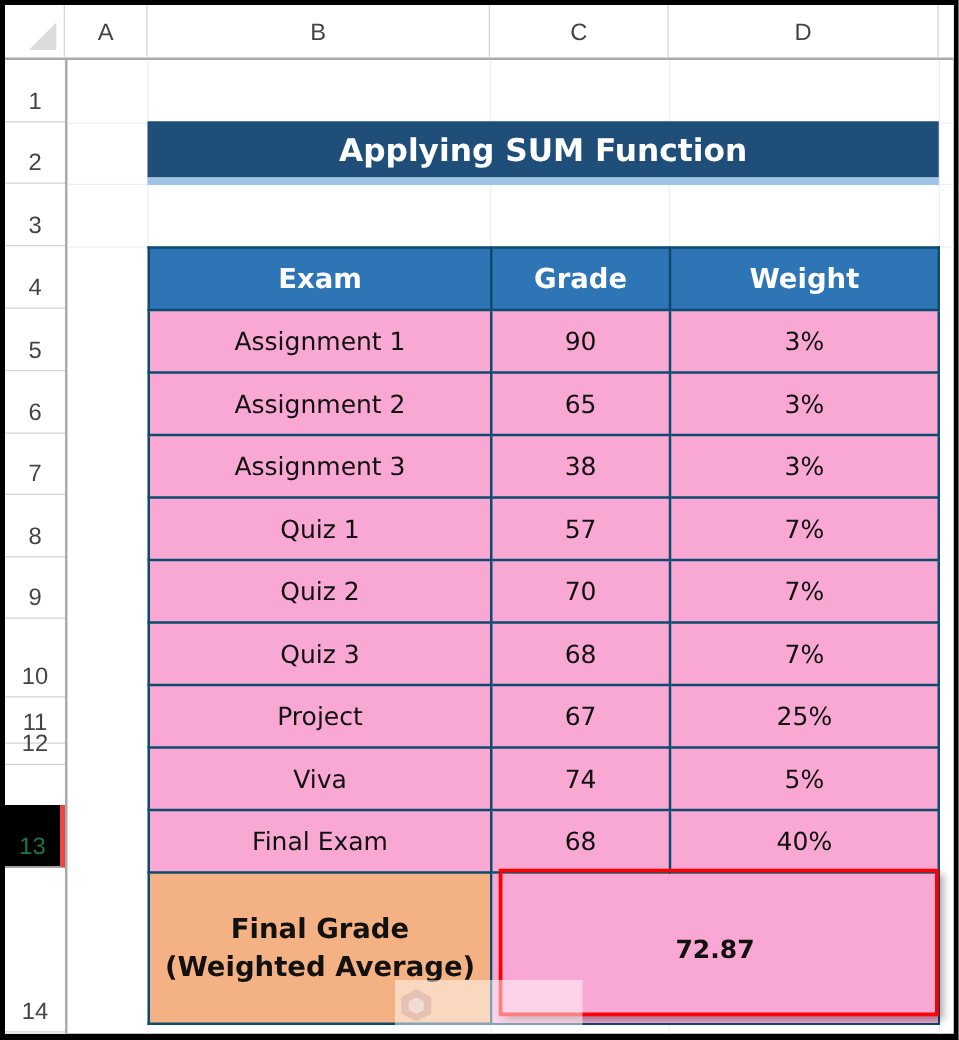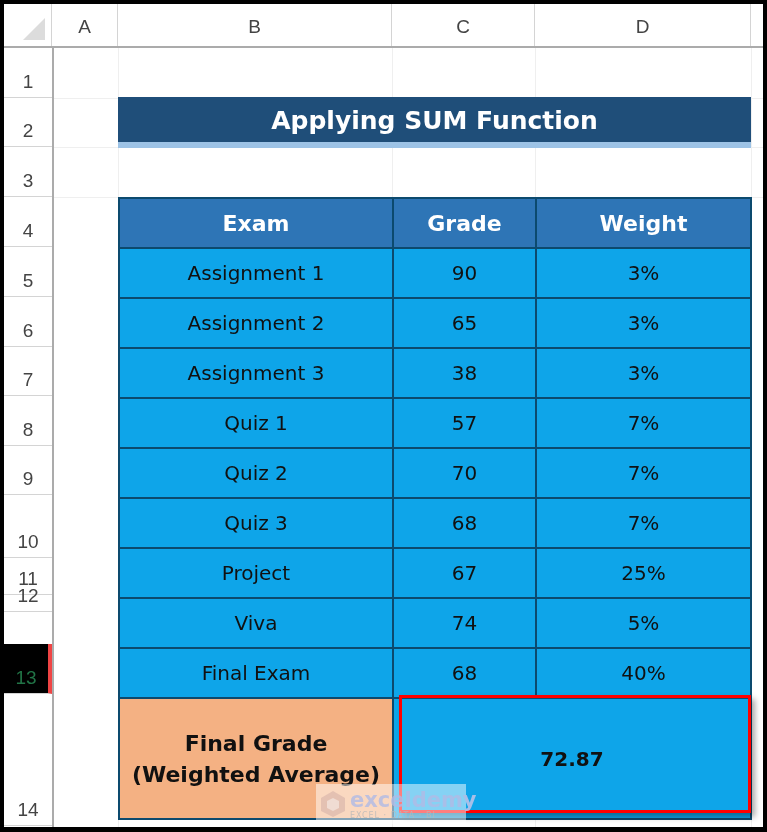--- a/index.html
+++ b/index.html
@@ -24,21 +24,21 @@
   .gl-h { position: absolute; left: 0; right: 0; height: 1px; background: #efefef; }
 
   
   .title { position: absolute; left: 114px; top: 93px; width: 633px; height: 45px; background: #1f4e79; color: #fff; font-weight: bold; font-size: 25px; text-align: center; line-height: 47px; font-family: "DejaVu Sans", sans-serif; letter-spacing: 0px; }
   .title-underline { position: absolute; left: 114px; top: 138px; width: 633px; height: 6px; background: #9dc3e6; }
 
   
   .tbl { position: absolute; left: 114px; top: 193px; border-collapse: collapse; }
   .tbl td, .tbl th { border: 2px solid #0c4a6e; padding: 0; text-align: center; box-sizing: border-box; font-family: "DejaVu Sans", sans-serif; font-size: 20px; color: #111; }
   .tbl th { background: #2e75b6; color: #fff; font-weight: bold; font-size: 22px; height: 50px; }
-  .tbl td { height: 50px; background: #0ea5e9; }
+  .tbl td { height: 50px; background: #f9a8d4; }
   .c-b { width: 274px; }
   .c-c { width: 143px; }
   .c-d { width: 215px; }
   .final-label { background: #f4b183 !important; font-weight: bold; font-size: 22px !important; line-height: 31px; height: 121px !important; }
   .final-value { font-weight: bold; font-size: 20px !important; position: relative; }
   .red-box { position: absolute; left: 395px; top: 691px; width: 352px; height: 118px; border: 3px solid #ff0000; box-sizing: border-box; box-shadow: 4px 4px 6px rgba(0,0,0,0.35); background: transparent; }
 
   
   .watermark { position: absolute; left: 312px; top: 780px; width: 150px; height: 40px; background: rgba(255,255,255,0.55); display: flex; align-items: center; opacity: 0.9; }
   .wm-logo { width: 26px; height: 28px; margin-left: 4px; position: relative; }
@@ -160,20 +160,16 @@
 
     <div class="red-box"></div>
 
     <div class="watermark">
       <div class="wm-logo">
         <svg width="26" height="28" viewBox="0 0 26 28">
           <polygon points="13,1 25,8 25,21 13,27 1,21 1,8" fill="#d9b8b0" opacity="0.7"></polygon>
           <polygon points="13,8 19,11 19,18 13,21 7,18 7,11" fill="#f2e4e0" opacity="0.9"></polygon>
         </svg>
       </div>
-      <div class="wm-text">
-        <span class="wm-brand">exceldemy</span>
-        <span class="wm-tag">EXCEL · DATA · BI</span>
-      </div>
     </div>
 
   </div>
 </div>
 
 </body></html>

